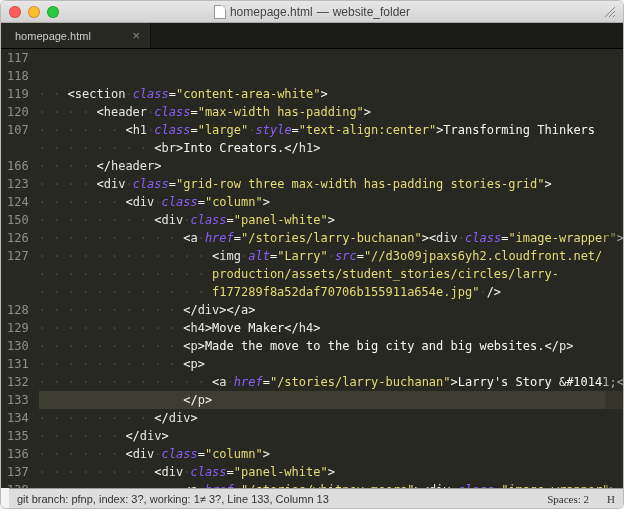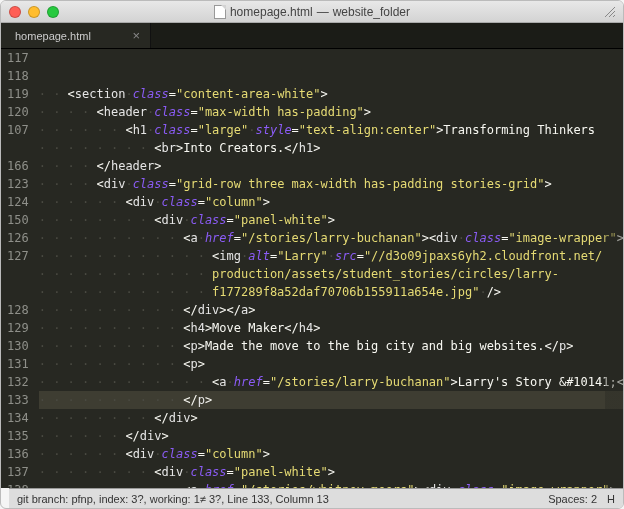--- a/index.html
+++ b/index.html
@@ -85,21 +85,21 @@
     height: 20px;
     background: #ddd;
     border-top: 1px solid #999;
     display: flex;
     align-items: center;
     font-family: "Lucida Grande", sans-serif; font-size: 11px; color: #333;
     padding: 0 8px;
     margin-left: 8px;
   }
   .status-left { }
-  .status-right { margin-left: auto; display: flex; gap: 10px; }
+  .status-right { margin-left: auto; display: flex; gap: 18px; font-family: Liberation Serif, serif; }
   .minimap {
     position: absolute;
     right: 0; top: 0; bottom: 0;
     width: 18px;
     background: linear-gradient(#272822, #272822);
     opacity: 0.4;
   }
   .file-icon {
     width: 12px; height: 14px; background: #fff; border: 1px solid #999;
     position: relative;

